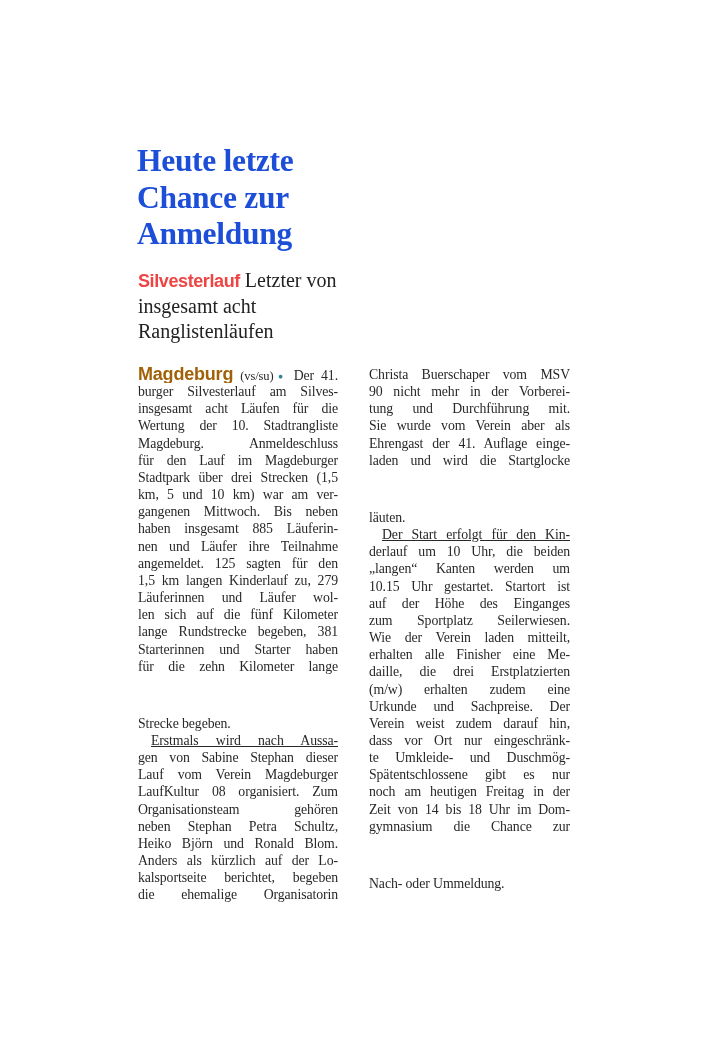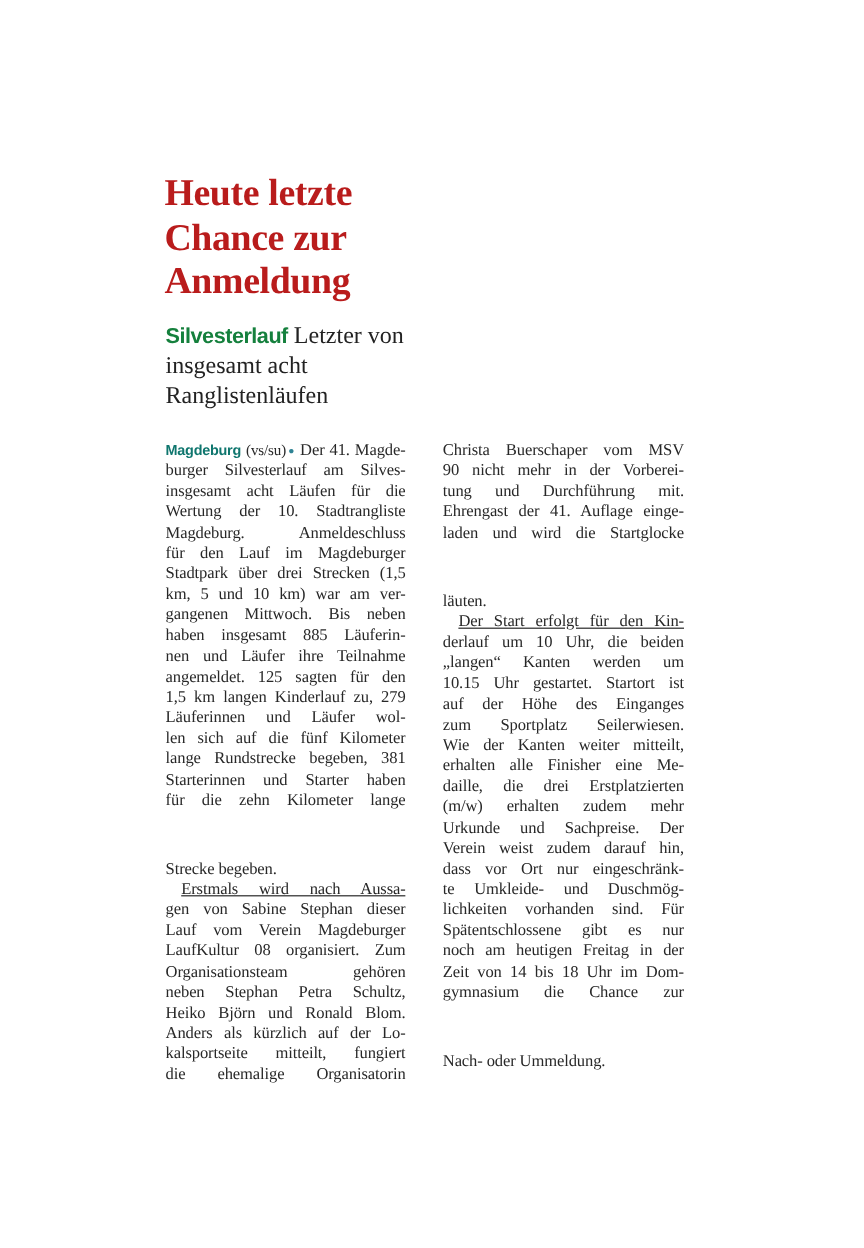--- a/index.html
+++ b/index.html
@@ -14,40 +14,40 @@
 
   
   .headline { position: absolute; left: 137px; top: 143px; width: 280px; }
   .headline .line {
     font-family: "Liberation Serif", serif;
     font-weight: bold;
     font-size: 31.5px;
     line-height: 36.5px;
     height: 36.5px;
     letter-spacing: -0.3px;
-    color: #b91c1c;
+    color: #1d4ed8;
     text-align: left;
     text-align-last: left;
     white-space: nowrap;
   }
 
   
   .subhead {
     position: absolute; left: 138px; top: 268px; width: 200px;
     font-family: "Liberation Serif", serif;
     font-size: 20px;
     line-height: 25px;
     color: #222222;
   }
   .kicker {
     font-family: "Liberation Sans", sans-serif;
     font-weight: bold;
     font-size: 18px;
     letter-spacing: -0.4px;
-    color: #15803d;
+    color: #ef4444;
   }
 
   
   .column { position: absolute; top: 366px; }
   #col1 { left: 138px; width: 200px; }
   #col2 { left: 369px; width: 201px; }
 
   .column .line {
     font-family: "Liberation Serif", serif;
     font-size: 13.8px;
@@ -58,23 +58,23 @@
     text-align: justify;
     text-align-last: justify;
     overflow: hidden;
   }
   .column .line.end { text-align-last: left; margin-top: 40px; }
   .column .line.indent { padding-left: 13px; text-decoration: underline; }
 
   .city {
     font-family: "Liberation Sans", sans-serif;
     font-weight: bold;
-    font-size: 12px;
+    font-size: 18px;
     letter-spacing: -0.2px;
-    color: #0f766e;
+    color: #a16207;
   }
   .credit { font-size: 12.5px; }
   .bullet {
     color: var(--accent, #2e8394);
     font-size: 8.5px;
     vertical-align: 1.5px;
     padding-left: 1px;
   }
 </style>
 </head>
@@ -114,46 +114,46 @@
       <div class="line">für die zehn Kilometer lange</div>
       <div class="line end">Strecke begeben.</div>
       <div class="line indent">Erstmals wird nach Aussa-</div>
       <div class="line">gen von Sabine Stephan dieser</div>
       <div class="line">Lauf vom Verein Magdeburger</div>
       <div class="line">LaufKultur 08 organisiert. Zum</div>
       <div class="line">Organisationsteam gehören</div>
       <div class="line">neben Stephan Petra Schultz,</div>
       <div class="line">Heiko Björn und Ronald Blom.</div>
       <div class="line">Anders als kürzlich auf der Lo-</div>
-      <div class="line">kalsportseite mitteilt, fungiert</div>
+      <div class="line">kalsportseite berichtet, begeben</div>
       <div class="line">die ehemalige Organisatorin</div>
     </div>
 
   <div id="col2" class="column">
       <div class="line">Christa Buerschaper vom MSV</div>
       <div class="line">90 nicht mehr in der Vorberei-</div>
       <div class="line">tung und Durchführung mit.</div>
+      <div class="line">Sie wurde vom Verein aber als</div>
       <div class="line">Ehrengast der 41. Auflage einge-</div>
       <div class="line">laden und wird die Startglocke</div>
       <div class="line end">läuten.</div>
       <div class="line indent">Der Start erfolgt für den Kin-</div>
       <div class="line">derlauf um 10 Uhr, die beiden</div>
       <div class="line">„langen“ Kanten werden um</div>
       <div class="line">10.15 Uhr gestartet. Startort ist</div>
       <div class="line">auf der Höhe des Einganges</div>
       <div class="line">zum Sportplatz Seilerwiesen.</div>
-      <div class="line">Wie der Kanten weiter mitteilt,</div>
+      <div class="line">Wie der Verein laden mitteilt,</div>
       <div class="line">erhalten alle Finisher eine Me-</div>
       <div class="line">daille, die drei Erstplatzierten</div>
-      <div class="line">(m/w) erhalten zudem mehr</div>
+      <div class="line">(m/w) erhalten zudem eine</div>
       <div class="line">Urkunde und Sachpreise. Der</div>
       <div class="line">Verein weist zudem darauf hin,</div>
       <div class="line">dass vor Ort nur eingeschränk-</div>
       <div class="line">te Umkleide- und Duschmög-</div>
-      <div class="line">lichkeiten vorhanden sind. Für</div>
       <div class="line">Spätentschlossene gibt es nur</div>
       <div class="line">noch am heutigen Freitag in der</div>
       <div class="line">Zeit von 14 bis 18 Uhr im Dom-</div>
       <div class="line">gymnasium die Chance zur</div>
       <div class="line end">Nach- oder Ummeldung.</div>
     </div>
 
 </div>
 
 </body></html>

